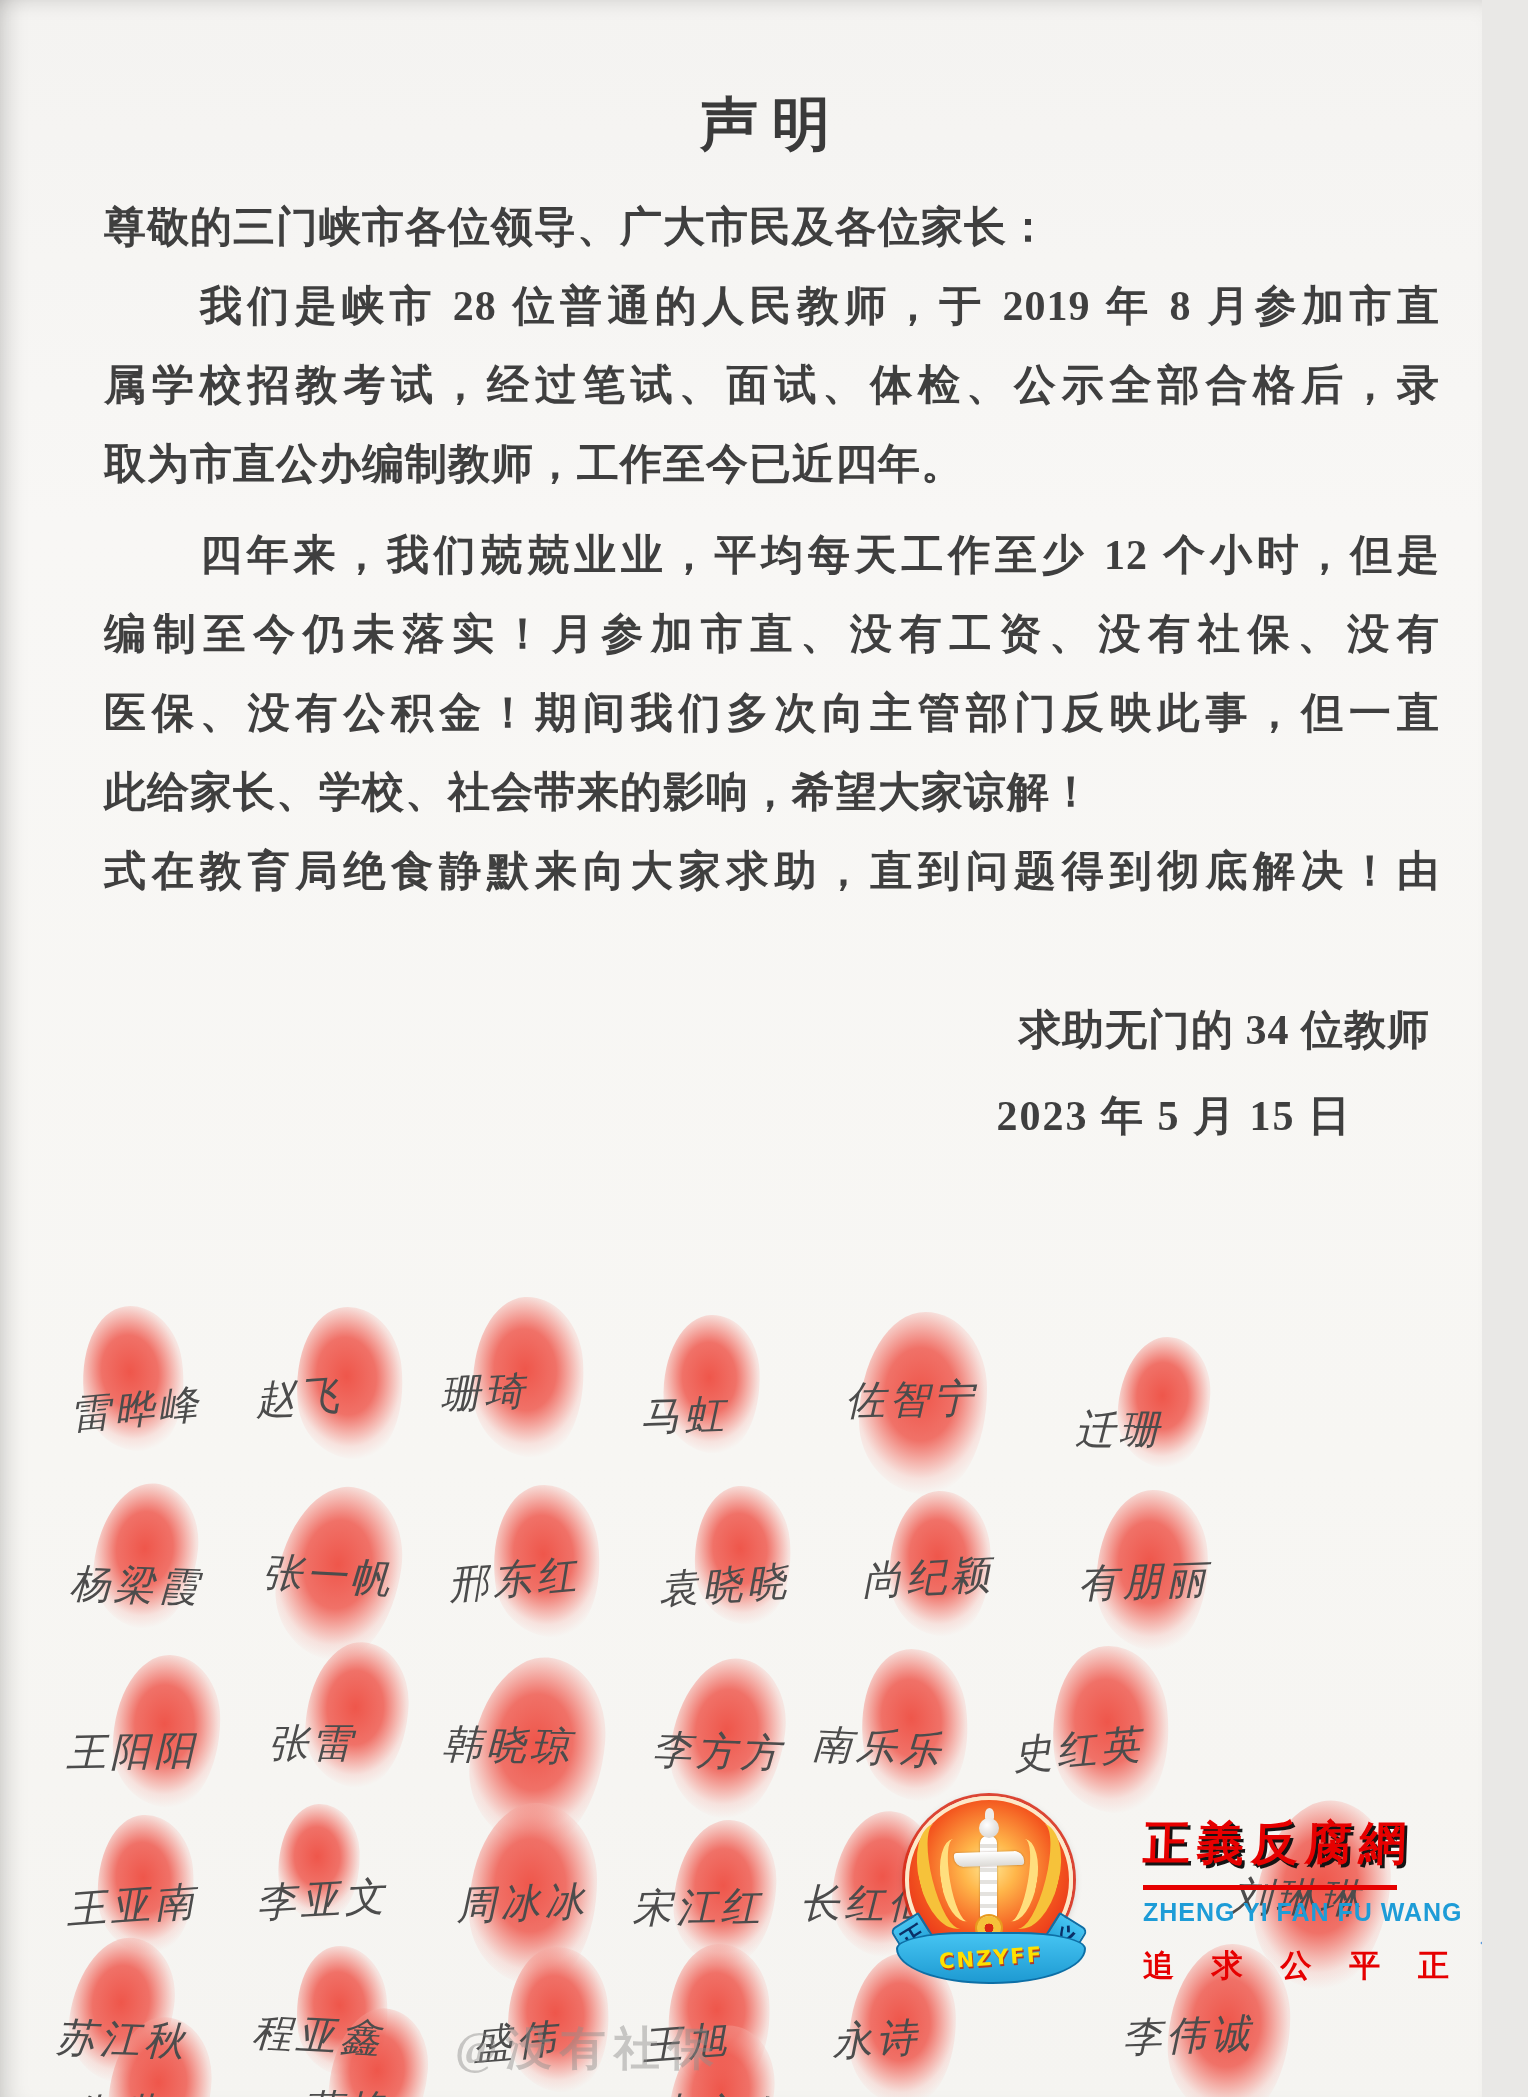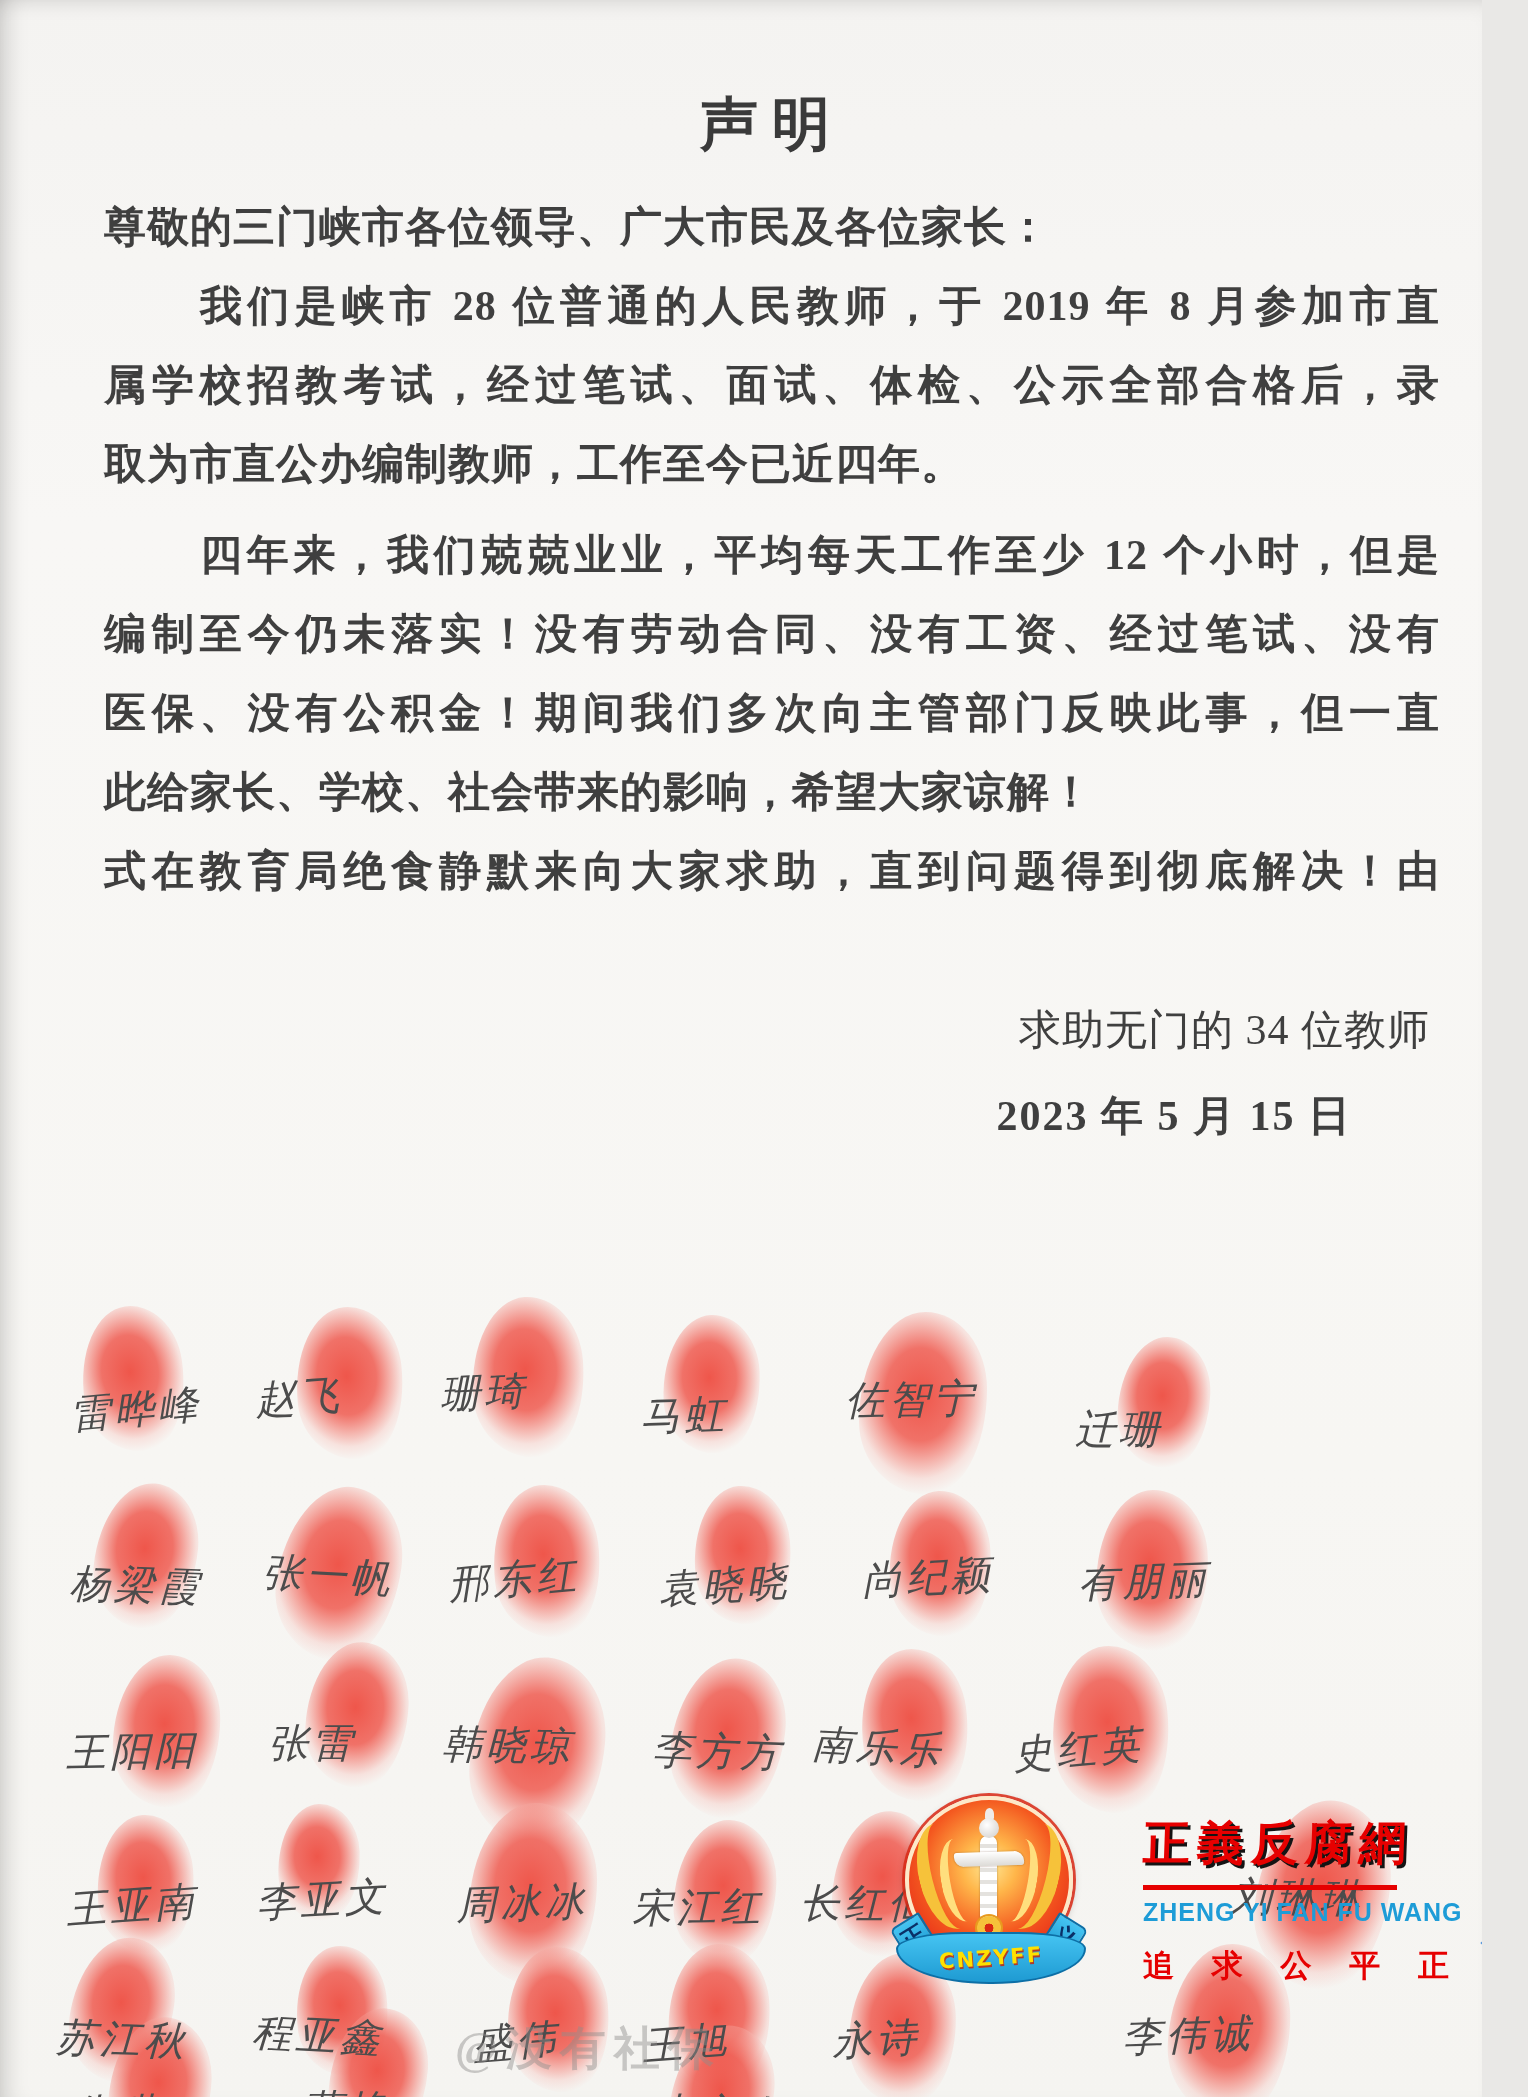--- a/index.html
+++ b/index.html
@@ -16,21 +16,21 @@
   #body-lines{position:absolute;left:104px;top:188px;width:1336px;}
   .bline{
     font-size:42px;font-weight:600;line-height:79px;height:79px;white-space:nowrap;
     letter-spacing:1px;
   }
   .bline.fill{white-space:normal;text-align:justify;text-align-last:justify;}
   .bline.indent{text-indent:96px;}
   .bline.para{margin-top:12px;}
   .signoff-author{
     position:absolute;left:104px;top:1002px;width:1336px;text-align:right;
-    padding-right:0;font-size:42px;font-weight:400;letter-spacing:1px;
+    padding-right:0;font-size:42px;font-weight:700;letter-spacing:1px;
   }
   .signoff-author span{margin-right:10px;}
   .signoff-date{
     position:absolute;left:104px;top:1088px;width:1336px;text-align:right;
     font-size:42px;font-weight:600;letter-spacing:2px;
   }
   .signoff-date span{margin-right:88px;}
   
   #sig-layer{position:absolute;left:0;top:0;width:1528px;height:2097px;}
   .sig{position:absolute;width:210px;height:180px;}
@@ -125,21 +125,21 @@
 <div class="page">
 
   <div class="title">声明</div>
 
   <div id="body-lines">
       <div class="bline">尊敬的三门峡市各位领导、广大市民及各位家长：</div>
       <div class="bline indent fill">我们是峡市 28 位普通的人民教师，于 2019 年 8 月参加市直</div>
       <div class="bline fill">属学校招教考试，经过笔试、面试、体检、公示全部合格后，录</div>
       <div class="bline">取为市直公办编制教师，工作至今已近四年。</div>
       <div class="bline indent fill para">四年来，我们兢兢业业，平均每天工作至少 12 个小时，但是</div>
-      <div class="bline fill">编制至今仍未落实！没有劳动合同、没有工资、经过笔试、没有</div>
+      <div class="bline fill">编制至今仍未落实！月参加市直、没有工资、没有社保、没有</div>
       <div class="bline fill">医保、没有公积金！期间我们多次向主管部门反映此事，但一直</div>
       <div class="bline">此给家长、学校、社会带来的影响，希望大家谅解！</div>
       <div class="bline fill">式在教育局绝食静默来向大家求助，直到问题得到彻底解决！由</div>
     </div>
 
   <div class="signoff-author">
     <span>求助无门的 34 位教师</span>
   </div>
   <div class="signoff-date">
     <span>2023 年 5 月 15 日</span>

